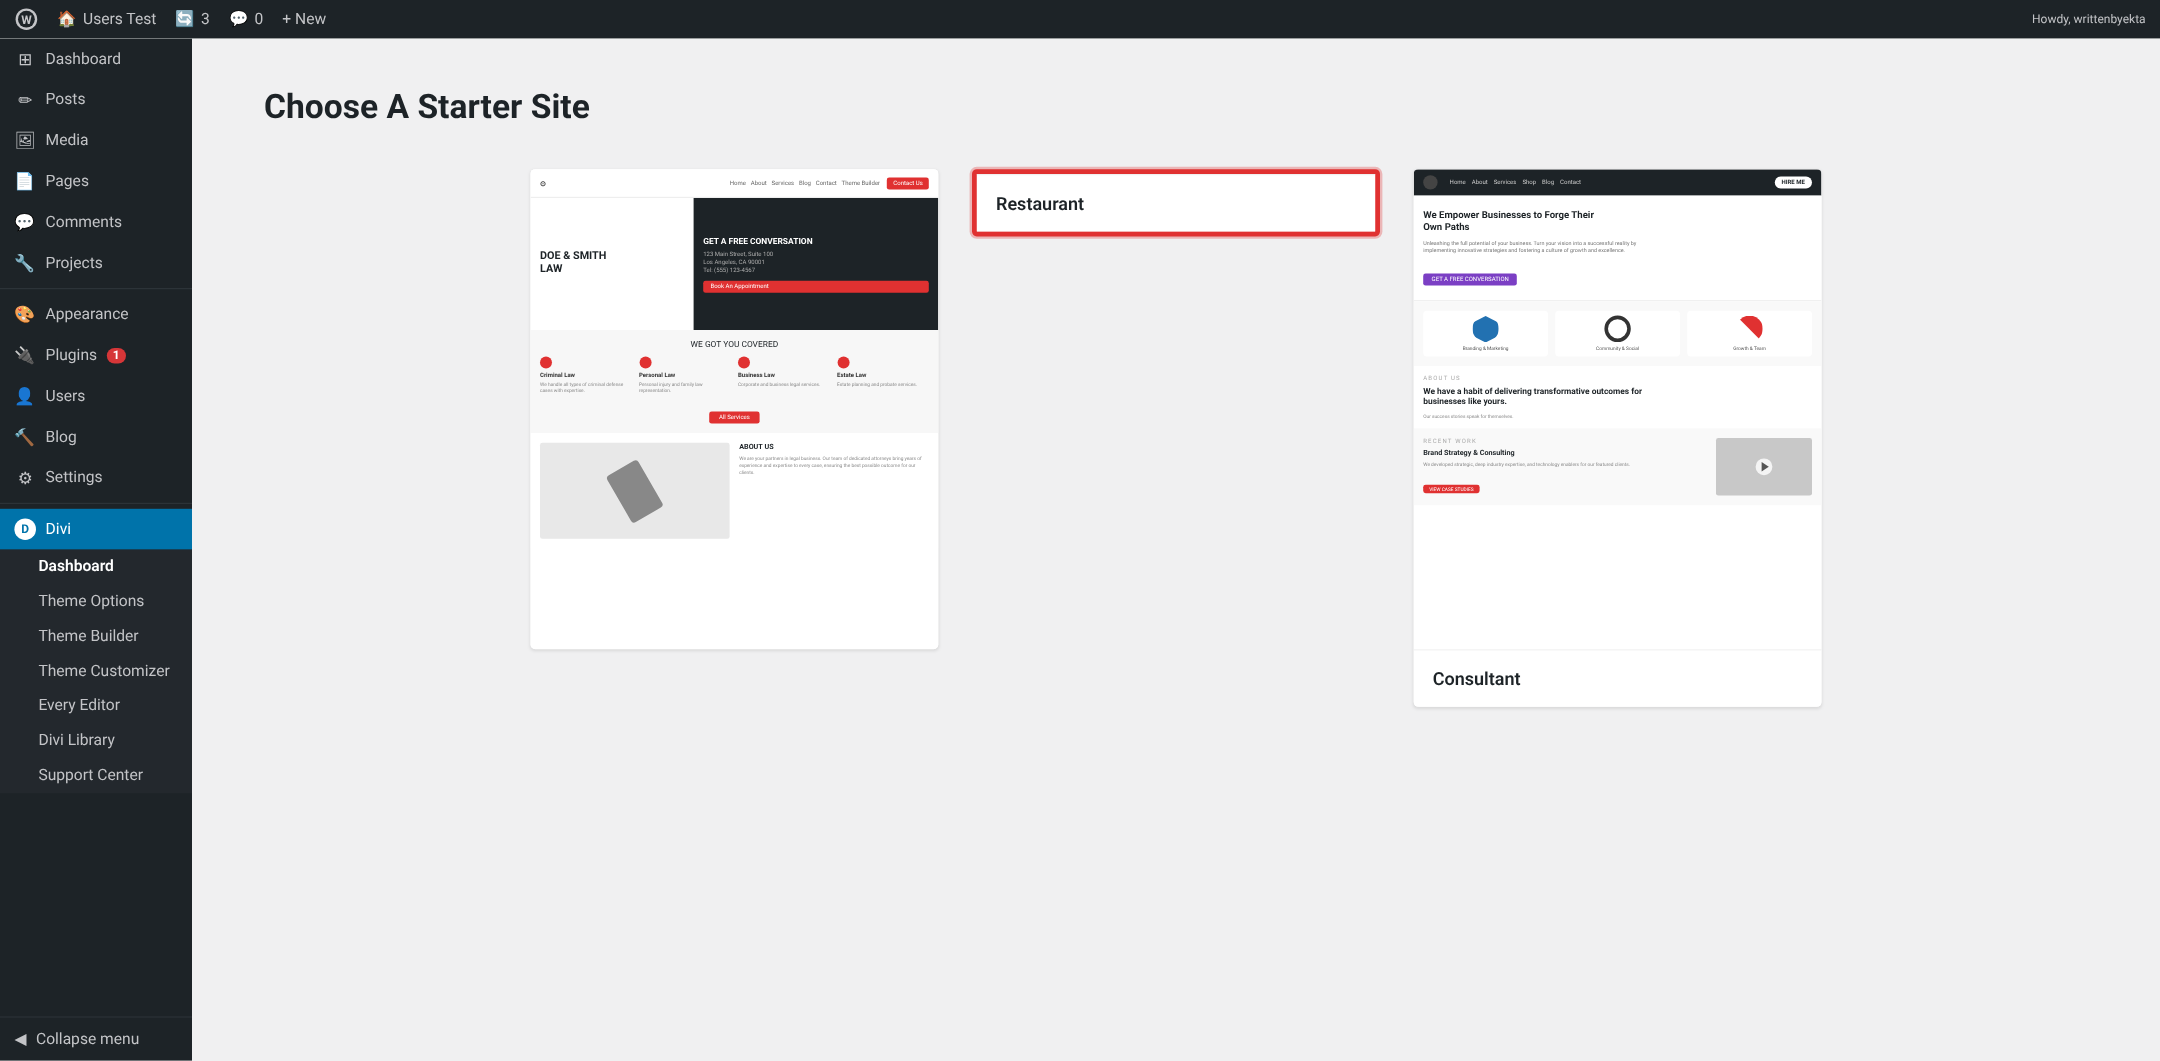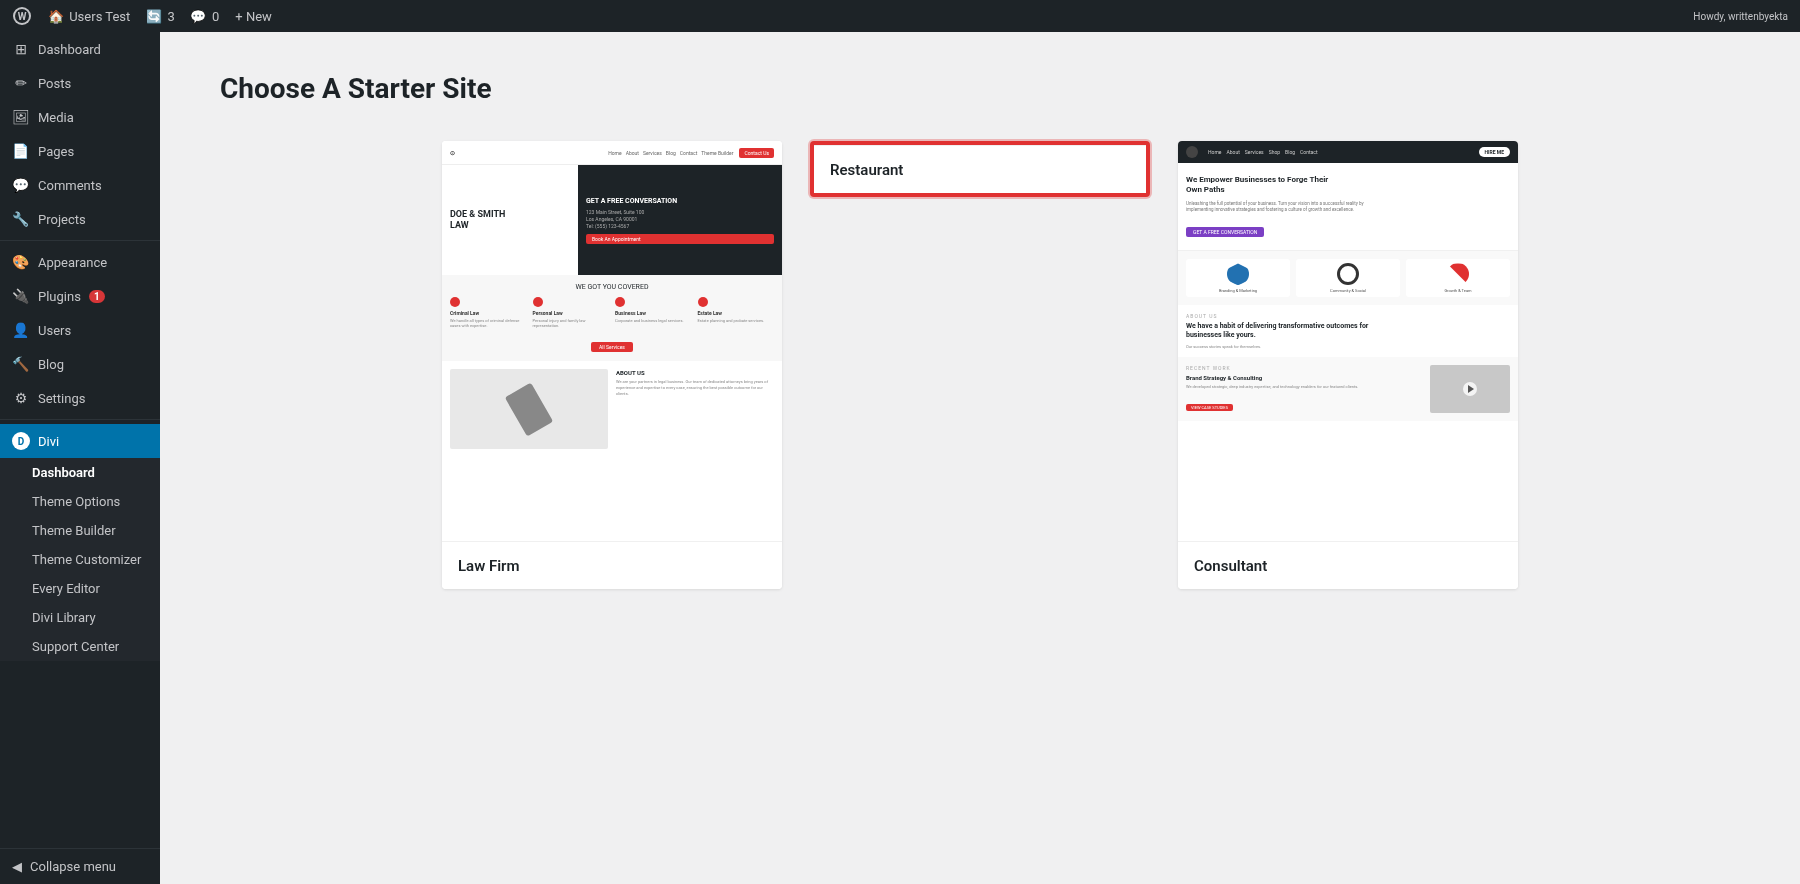--- a/index.html
+++ b/index.html
@@ -487,23 +487,20 @@
           <div class="law-about">
             <div class="law-about-img">
               <div class="law-about-img-inner" style="background:#888;border-radius:3px;transform:rotate(-30deg);"></div>
             </div>
             <div class="law-about-text">
               <div class="law-about-title">ABOUT US</div>
               <div class="law-about-body">We are your partners in legal business. Our team of dedicated attorneys bring years of experience and expertise to every case, ensuring the best possible outcome for our clients.</div>
             </div>
           </div>
         </div>
-        <div class="site-card-footer">
-          <span class="site-card-name">Law Firm</span>
-        </div>
       </div>
 
       <div class="site-card selected">
         <div class="site-card-preview restaurant-preview">
           <div class="restaurant-bg-letters">餐厅</div>
           <div class="restaurant-overlay-btns">
             
             
           </div>
         </div>

